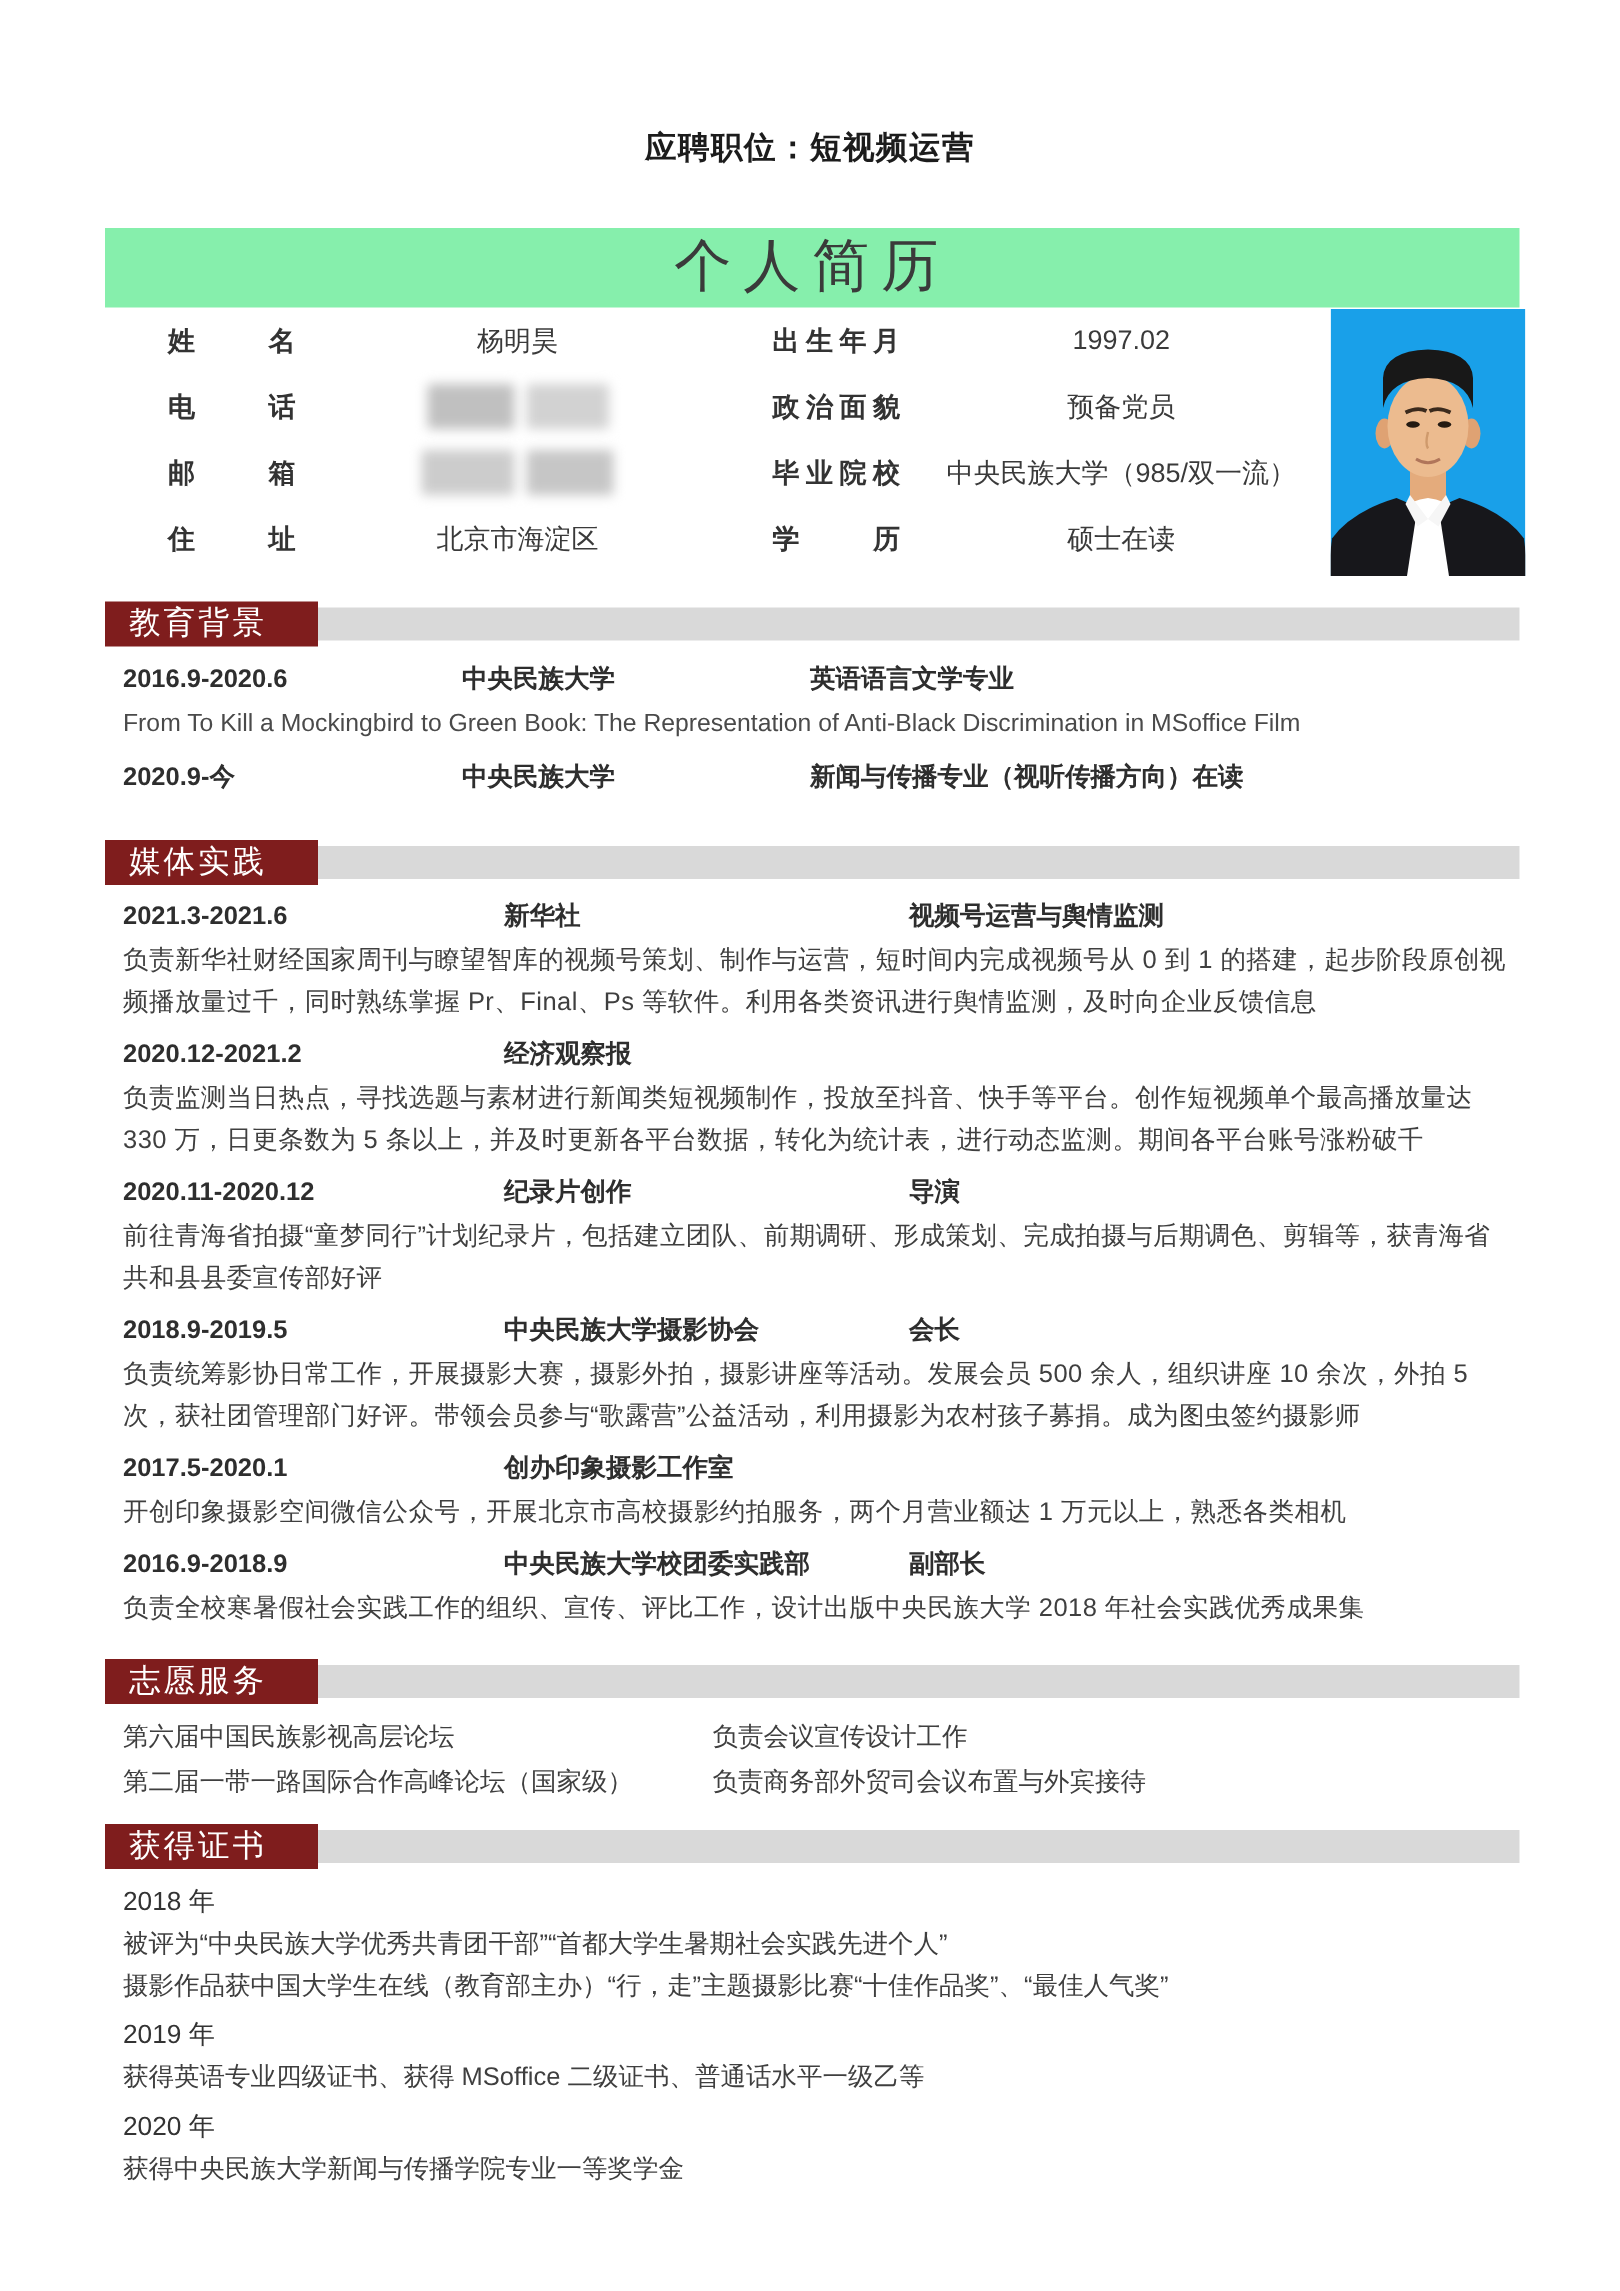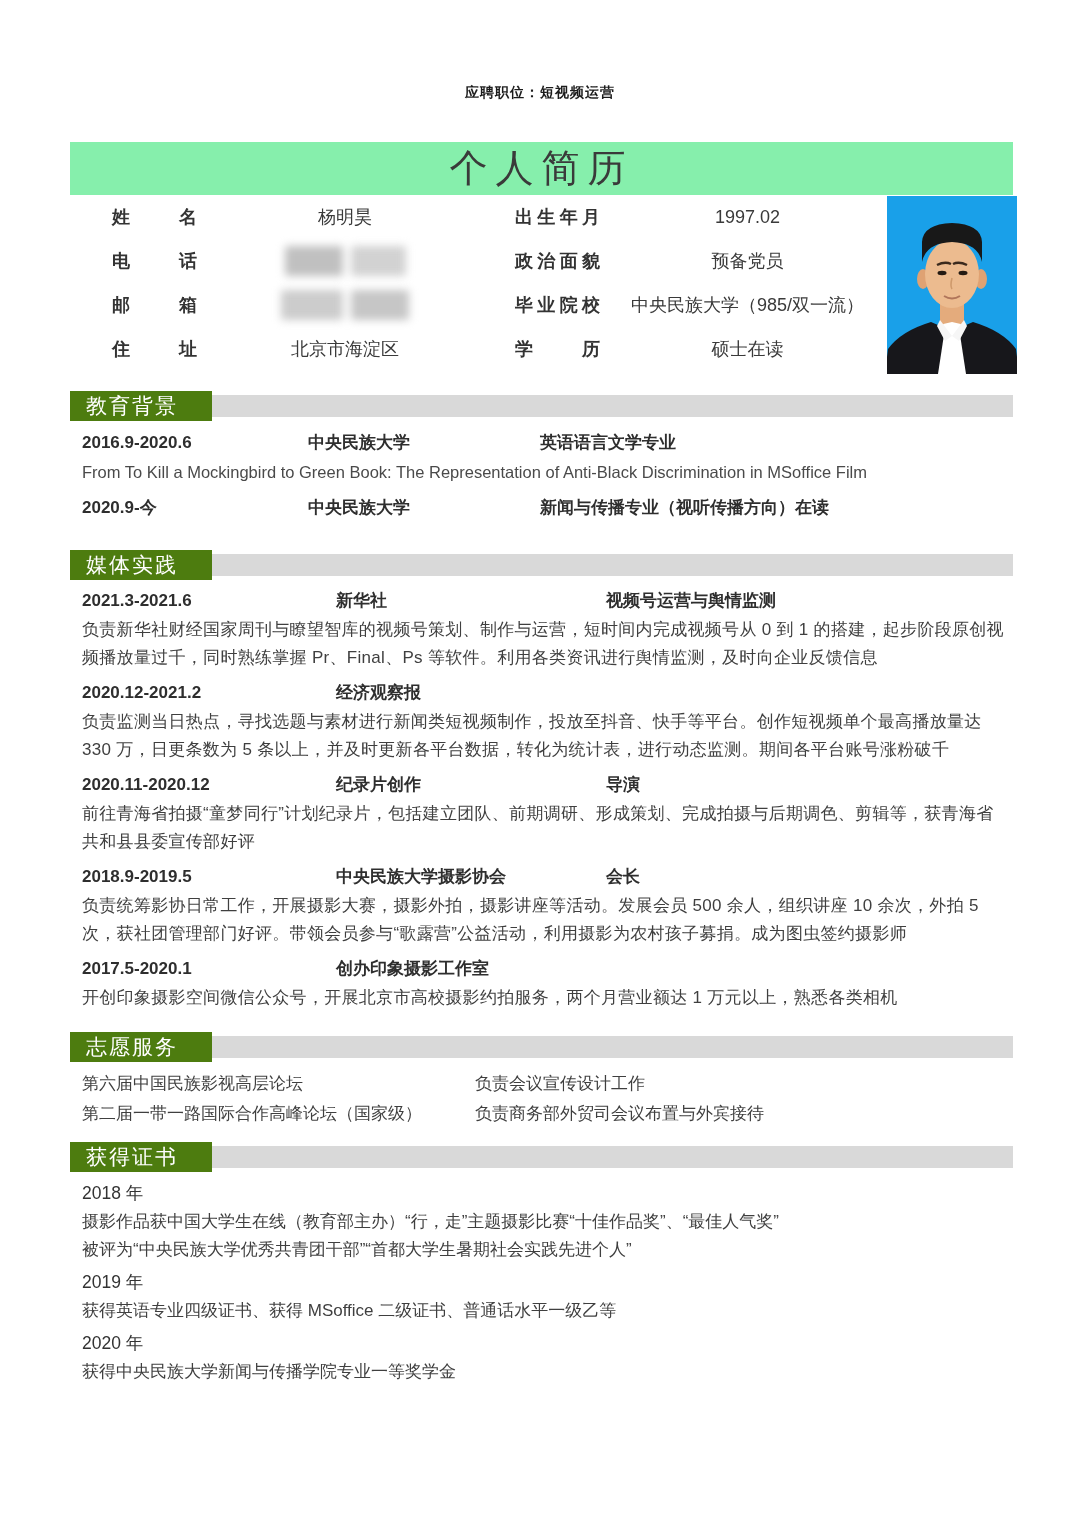--- a/index.html
+++ b/index.html
@@ -12,21 +12,21 @@
     overflow:hidden;
   }
   .page { position:relative; width:1080px; height:1527px; background:#fff; }
 
   
   .apply-title{
     padding-top:84px;
     text-align:center;
     font-family:"Liberation Serif","DejaVu Serif",serif;
     font-weight:bold;
-    font-size:14px;
+    font-size:21px;
     color:#1c1c1c;
     letter-spacing:1px;
   }
 
   
   .banner{
     margin:40px 67px 0 70px;
     height:53px;
     background:#86efac;
     text-align:center;
@@ -67,21 +67,21 @@
   .photo{
     position:absolute; left:817px; top:1px;
     width:130px; height:178px; overflow:hidden;
   }
 
   
   .sec{ position:relative; height:30px; margin-left:70px; margin-right:67px; }
   .sec .strip{ position:absolute; left:0; right:0; top:4px; height:22px; background:#d9d9d9; }
   .sec .box{
     position:absolute; left:0; top:0; height:30px; min-width:142px;
-    background:#4d7c0f; color:#fff;
+    background:#7f1d1d; color:#fff;
     font-size:21px; line-height:30px; padding:0 16px;
     letter-spacing:2px; font-weight:500;
   }
 
   
   .content{ margin-left:82px; margin-right:72px; font-size:17px; }
   .h-row{ display:flex; line-height:30px; font-weight:700; color:#2e2e2e; }
   .h-row .c-date{ width:254px; flex:none; }
   .h-row .c-org{ width:270px; flex:none; }
   .h-row .c-role{ flex:1; }
@@ -256,20 +256,28 @@
 
     <div class="media-block">
       <div class="h-row">
         <span class="c-date">2017.5-2020.1</span>
         <span class="c-org">创办印象摄影工作室</span>
         <span class="c-role"></span>
       </div>
       <div class="desc">开创印象摄影空间微信公众号，开展北京市高校摄影约拍服务，两个月营业额达 1 万元以上，熟悉各类相机</div>
     </div>
 
+    <div class="media-block">
+      <div class="h-row">
+        <span class="c-date">2016.9-2018.9</span>
+        <span class="c-org">中央民族大学校团委实践部</span>
+        <span class="c-role">副部长</span>
+      </div>
+      <div class="desc">负责全校寒暑假社会实践工作的组织、宣传、评比工作，设计出版中央民族大学 2018 年社会实践优秀成果集</div>
+    </div>
   </div>
 
   <div class="sec mt-vol">
     <div class="strip"></div>
     <div class="box">志愿服务</div>
   </div>
   <div class="content" style="margin-top:7px;">
     <div class="vol-row">
       <span class="v-item">第六届中国民族影视高层论坛</span>
       <span class="v-duty">负责会议宣传设计工作</span>
@@ -280,22 +288,22 @@
     </div>
   </div>
 
   <div class="sec mt-cert">
     <div class="strip"></div>
     <div class="box">获得证书</div>
   </div>
   <div class="content" style="margin-top:6px;">
     <div>
       <div class="cert-year">2018 年</div>
+      <div class="cert-line">被评为“中央民族大学优秀共青团干部”“首都大学生暑期社会实践先进个人”</div>
       <div class="cert-line">摄影作品获中国大学生在线（教育部主办）“行，走”主题摄影比赛“十佳作品奖”、“最佳人气奖”</div>
-      <div class="cert-line">被评为“中央民族大学优秀共青团干部”“首都大学生暑期社会实践先进个人”</div>
     </div>
     <div>
       <div class="cert-year">2019 年</div>
       <div class="cert-line">获得英语专业四级证书、获得 MSoffice 二级证书、普通话水平一级乙等</div>
     </div>
     <div>
       <div class="cert-year">2020 年</div>
       <div class="cert-line">获得中央民族大学新闻与传播学院专业一等奖学金</div>
     </div>
   </div>

